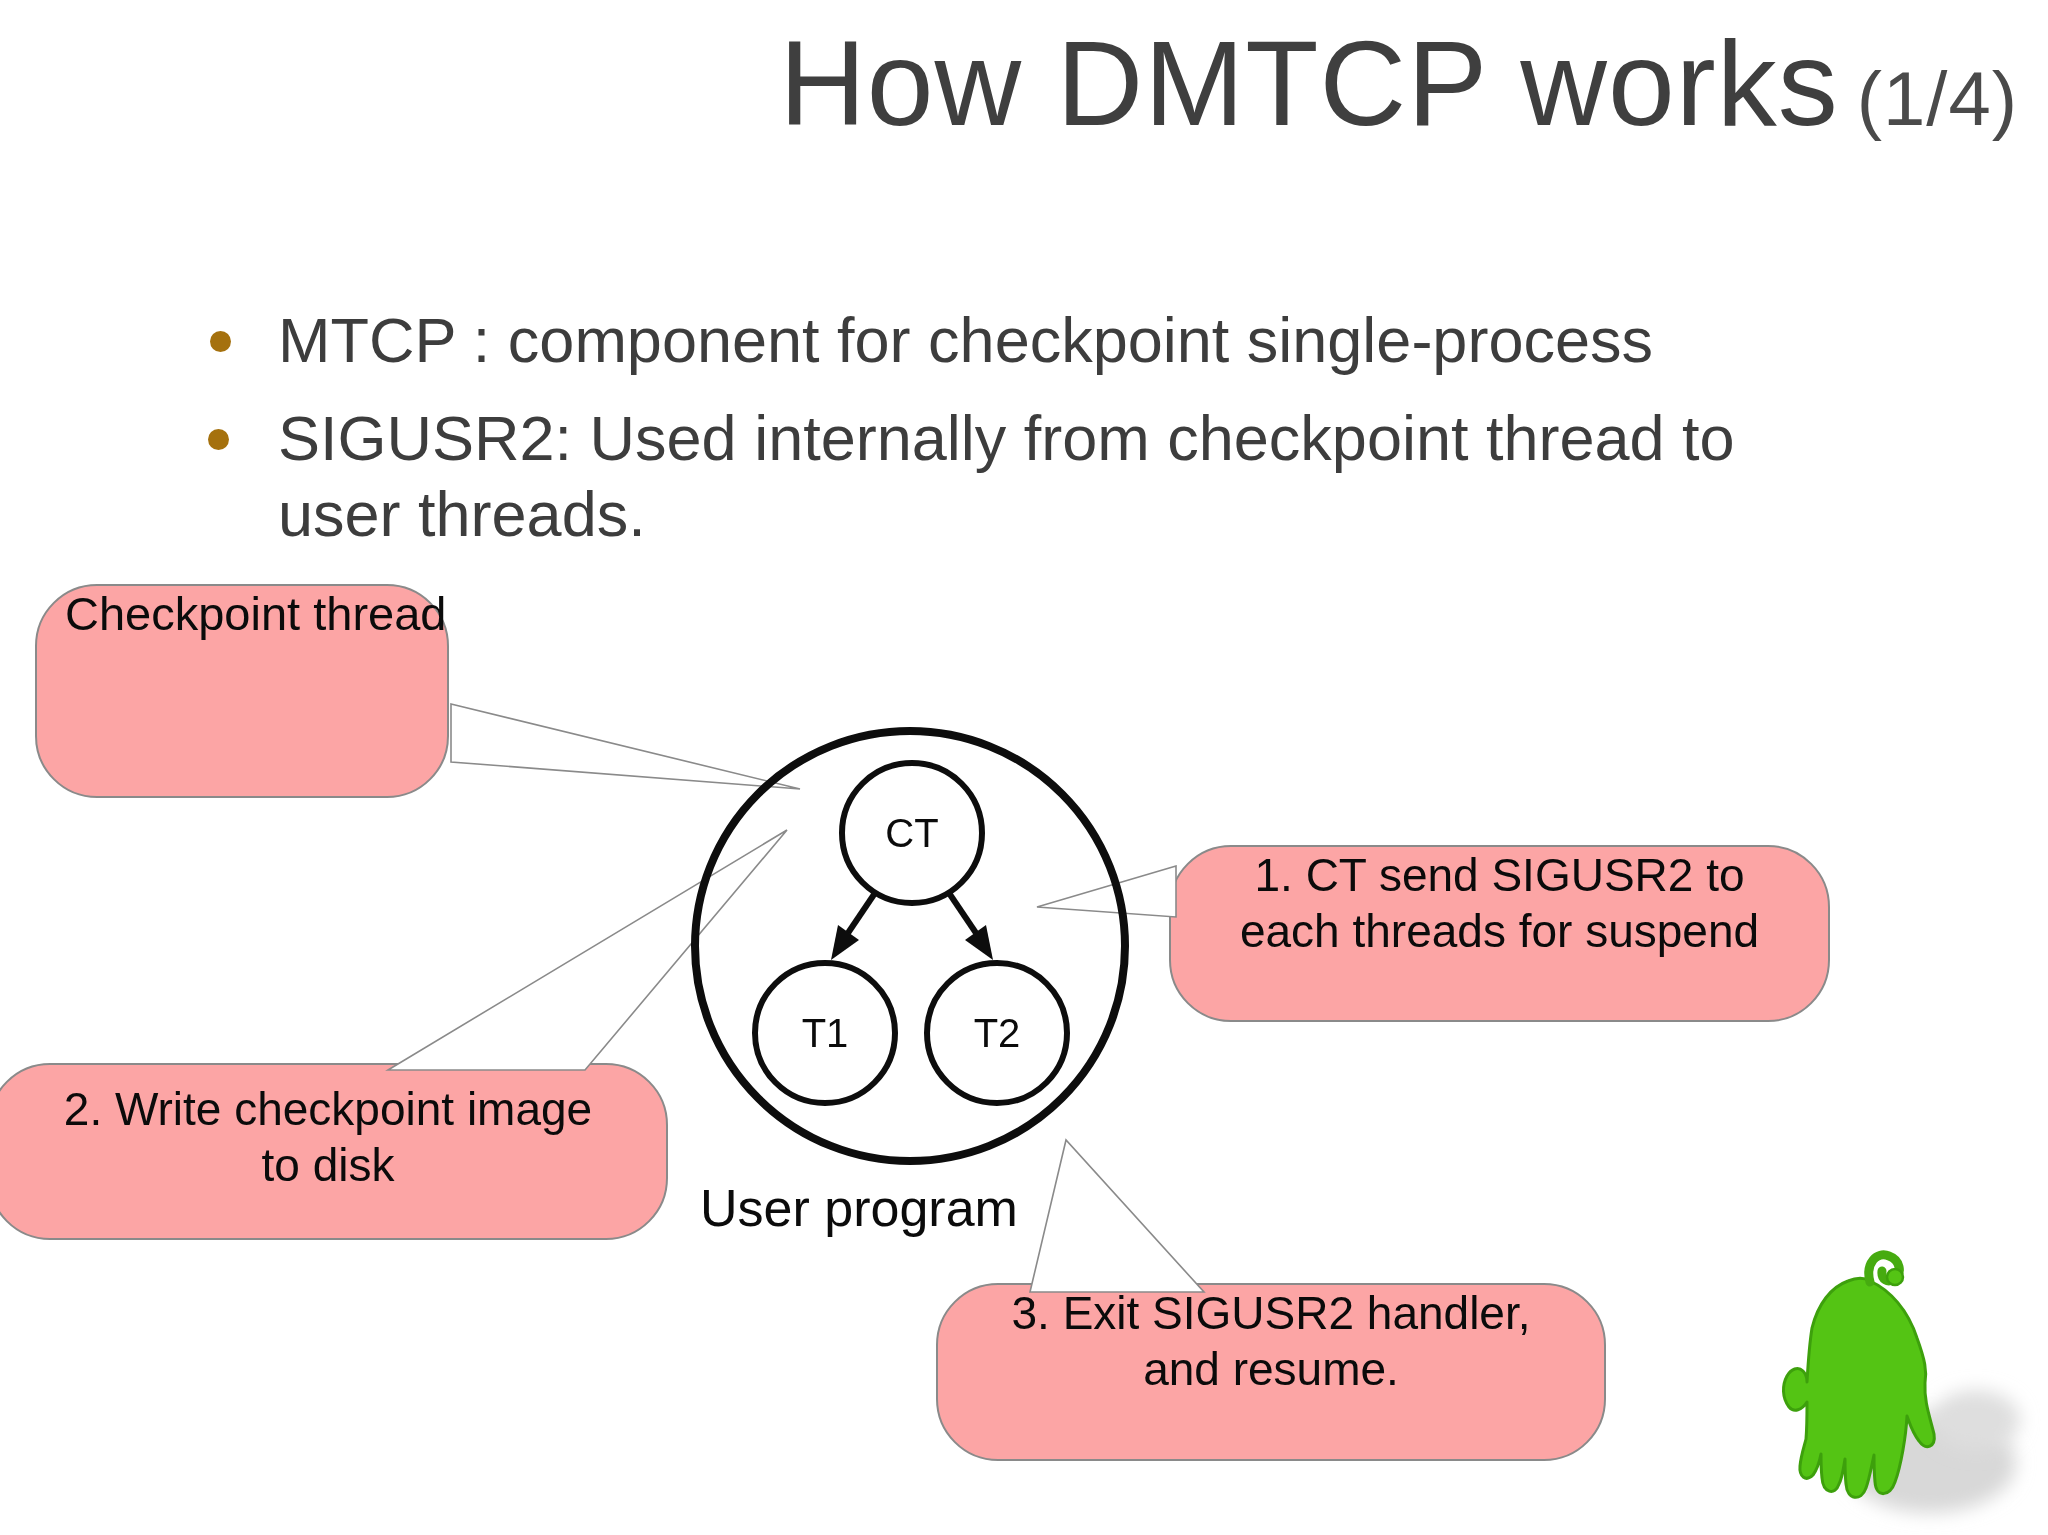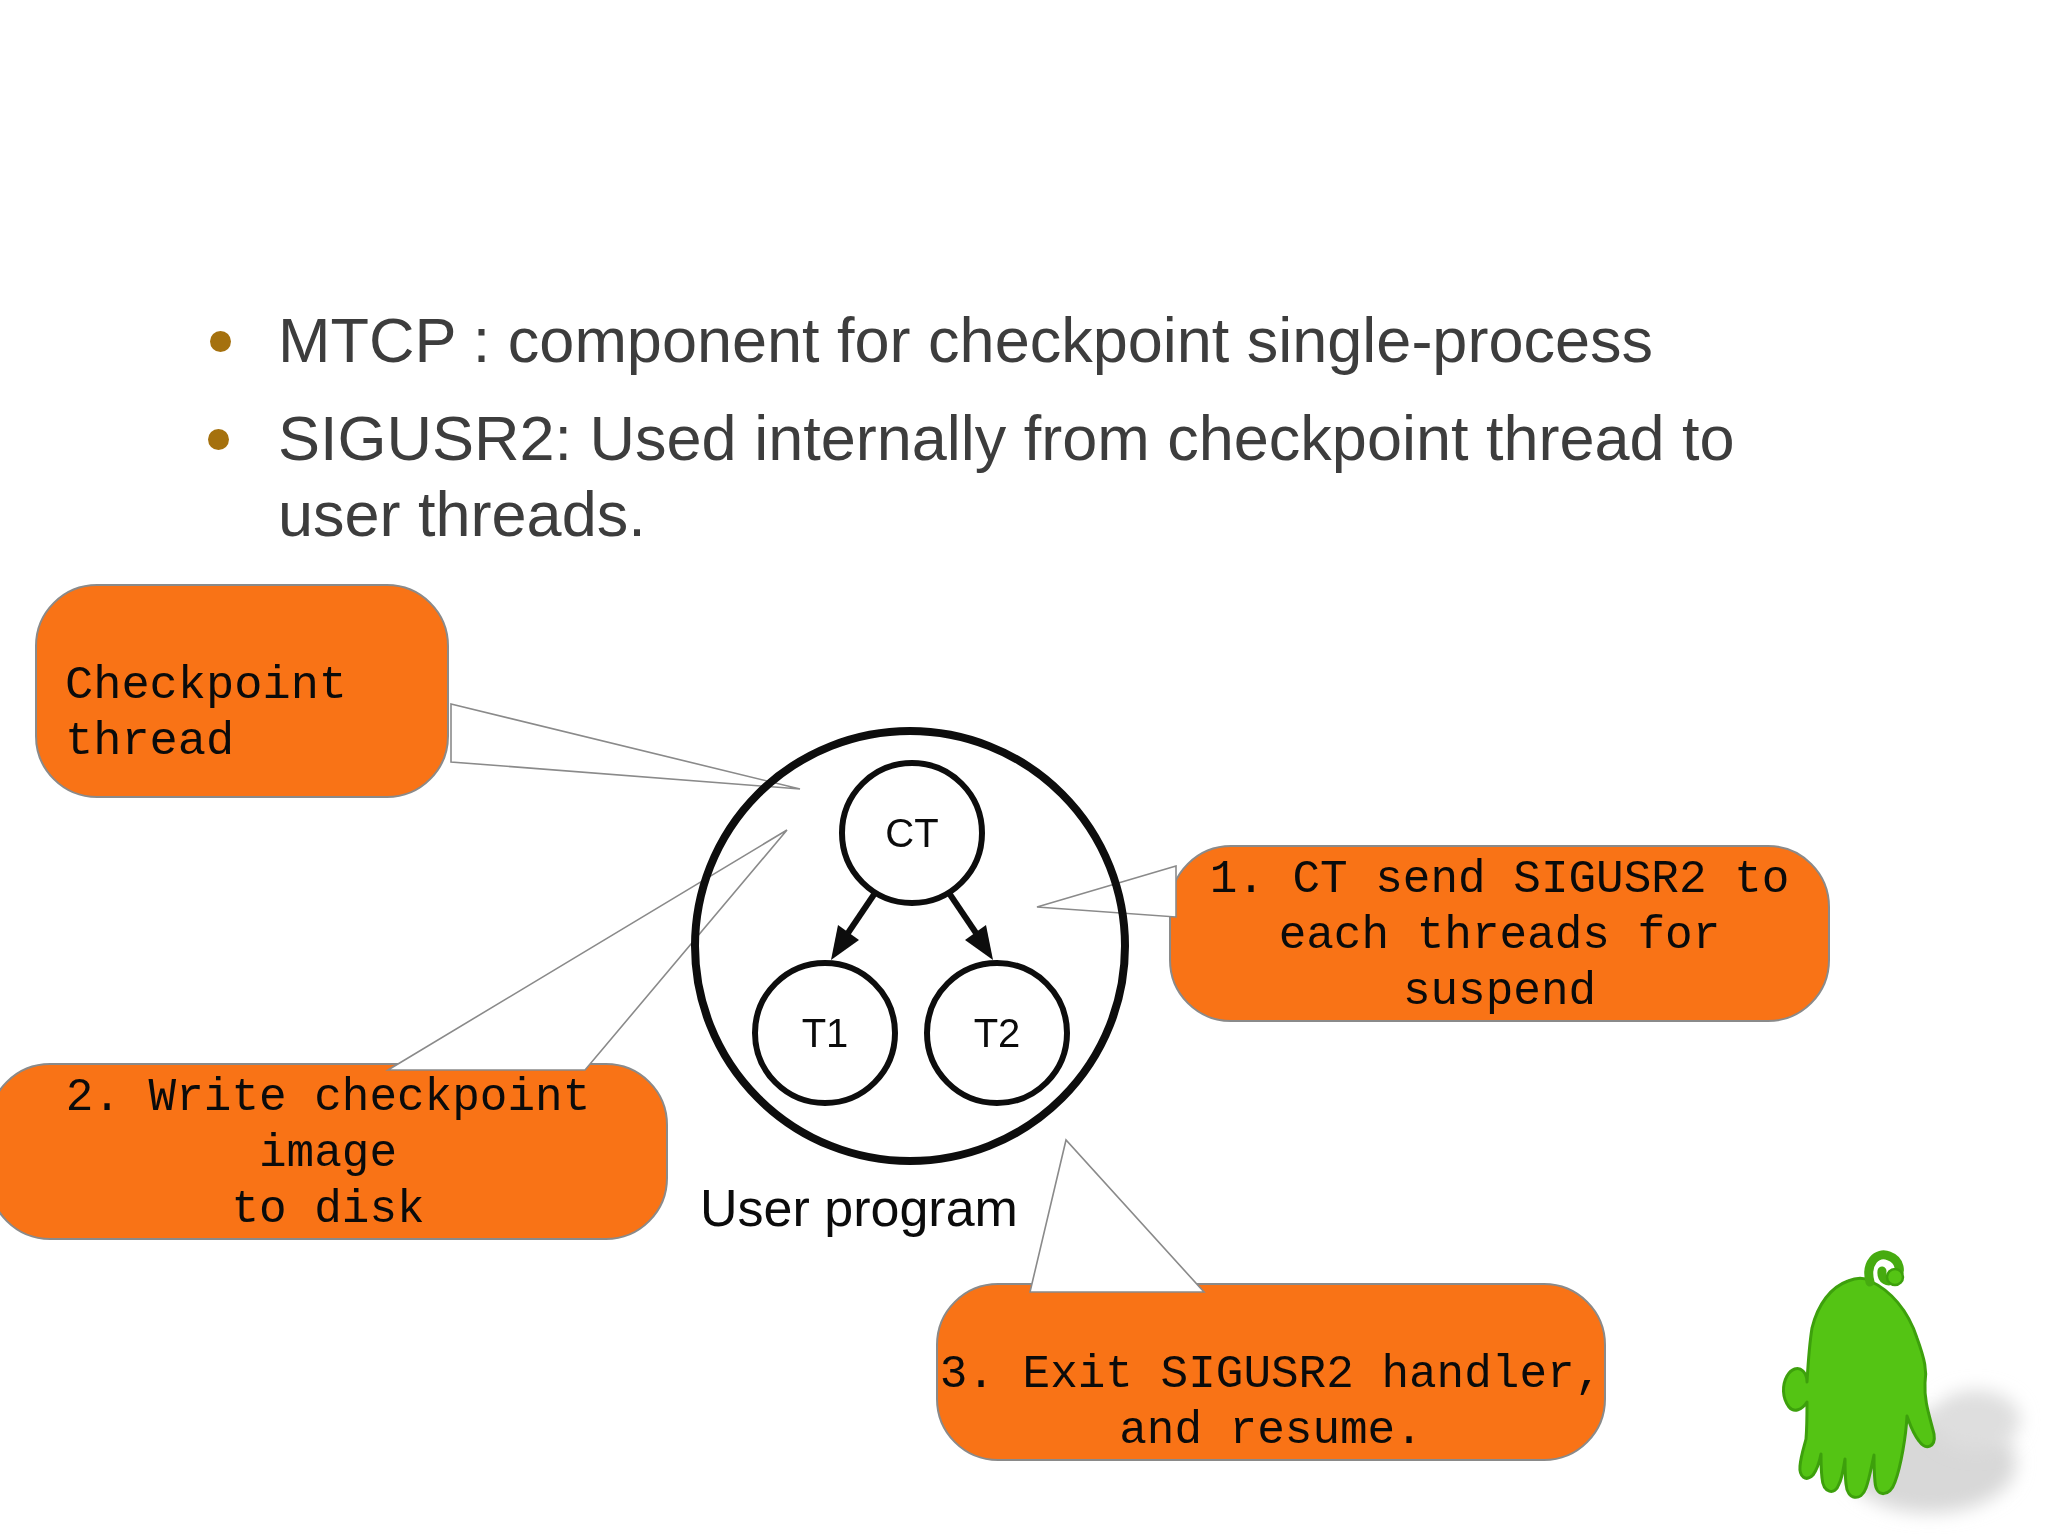--- a/index.html
+++ b/index.html
@@ -27,28 +27,27 @@
   .bullet-row.r2{top:400px;}
   .bullet-dot{
     position:absolute;width:21px;height:21px;border-radius:50%;
     background:#a5710e;
   }
   .bullet-dot.d1{left:210px;top:331px;}
   .bullet-dot.d2{left:208px;top:429px;}
   
   .bubble{
     position:absolute;
-    background:#f97316;
+    background:#fca5a5;
     border:2px solid #8a8a8a;
     border-radius:62px;
     box-sizing:border-box;
-    display:flex;flex-direction:column;justify-content:flex-end;
+    display:flex;flex-direction:column;justify-content:flex-start;
     font-size:46px;line-height:56px;color:#0b0b0b;
     z-index:1;
-    font-family:Liberation Mono, monospace;
   }
   .bubble.cp{left:35px;top:584px;width:414px;height:214px;
              padding-left:28px;padding-bottom:26px;font-size:47px;}
   .bubble.b1{left:1169px;top:845px;width:661px;height:177px;text-align:center;}
   .bubble.b2{left:-12px;top:1063px;width:680px;height:177px;text-align:center;padding-top:16px;}
   .bubble.b3{left:912px;top:1283px;width:670px;height:178px;text-align:center;margin-left:24px;}
   
   svg.overlay{position:absolute;left:0;top:0;z-index:2;}
   .node-label{
     position:absolute;width:160px;text-align:center;
@@ -59,20 +58,23 @@
     text-align:left;font-size:52px;color:#0b0b0b;z-index:3;
   }
   
   svg.mascot{position:absolute;left:1778px;top:1250px;z-index:4;}
 </style>
 </head>
 <body>
 
 <div class="slide">
 
+  <div class="title">
+    <span class="main">How DMTCP works</span><span class="page">(1/4)</span>
+  </div>
 
   <span class="bullet-dot d1"></span>
   <div class="bullet-row r1">MTCP : component for checkpoint single-process</div>
   <span class="bullet-dot d2"></span>
   <div class="bullet-row r2">SIGUSR2: Used internally from checkpoint thread to<br>user threads.</div>
 
   <div class="bubble cp">
     <div>Checkpoint thread</div>
   </div>
   <div class="bubble b1">

